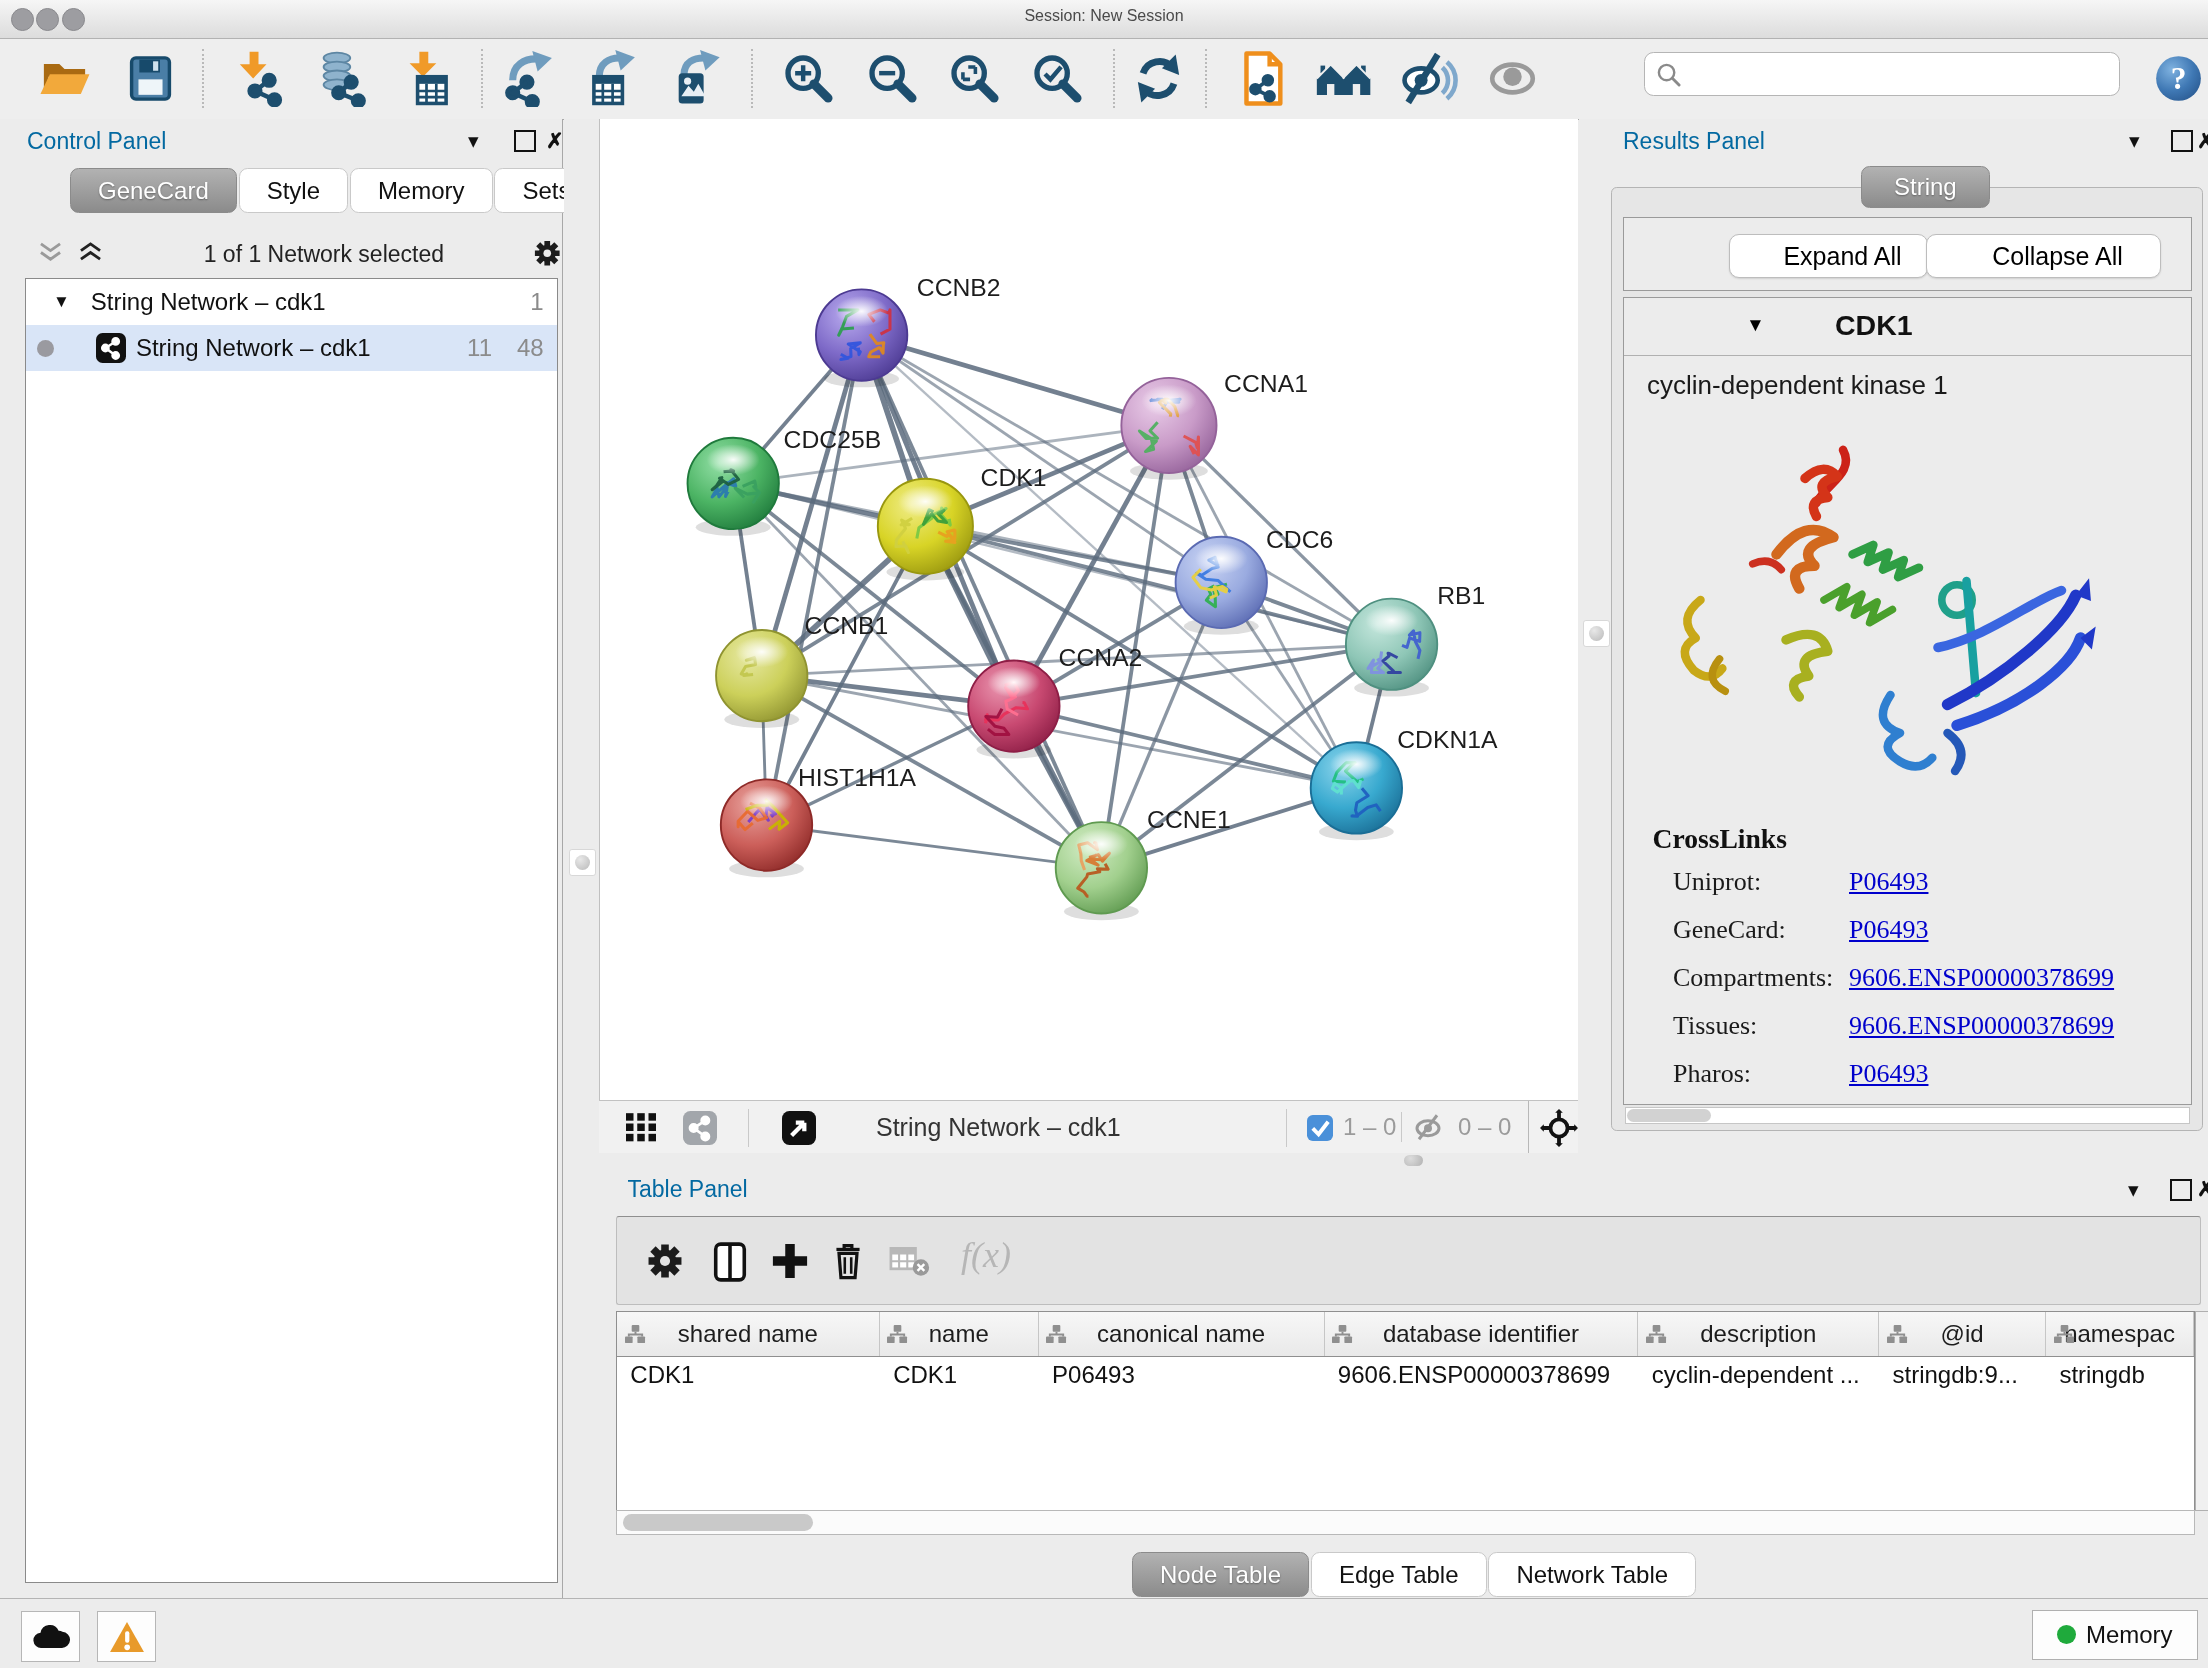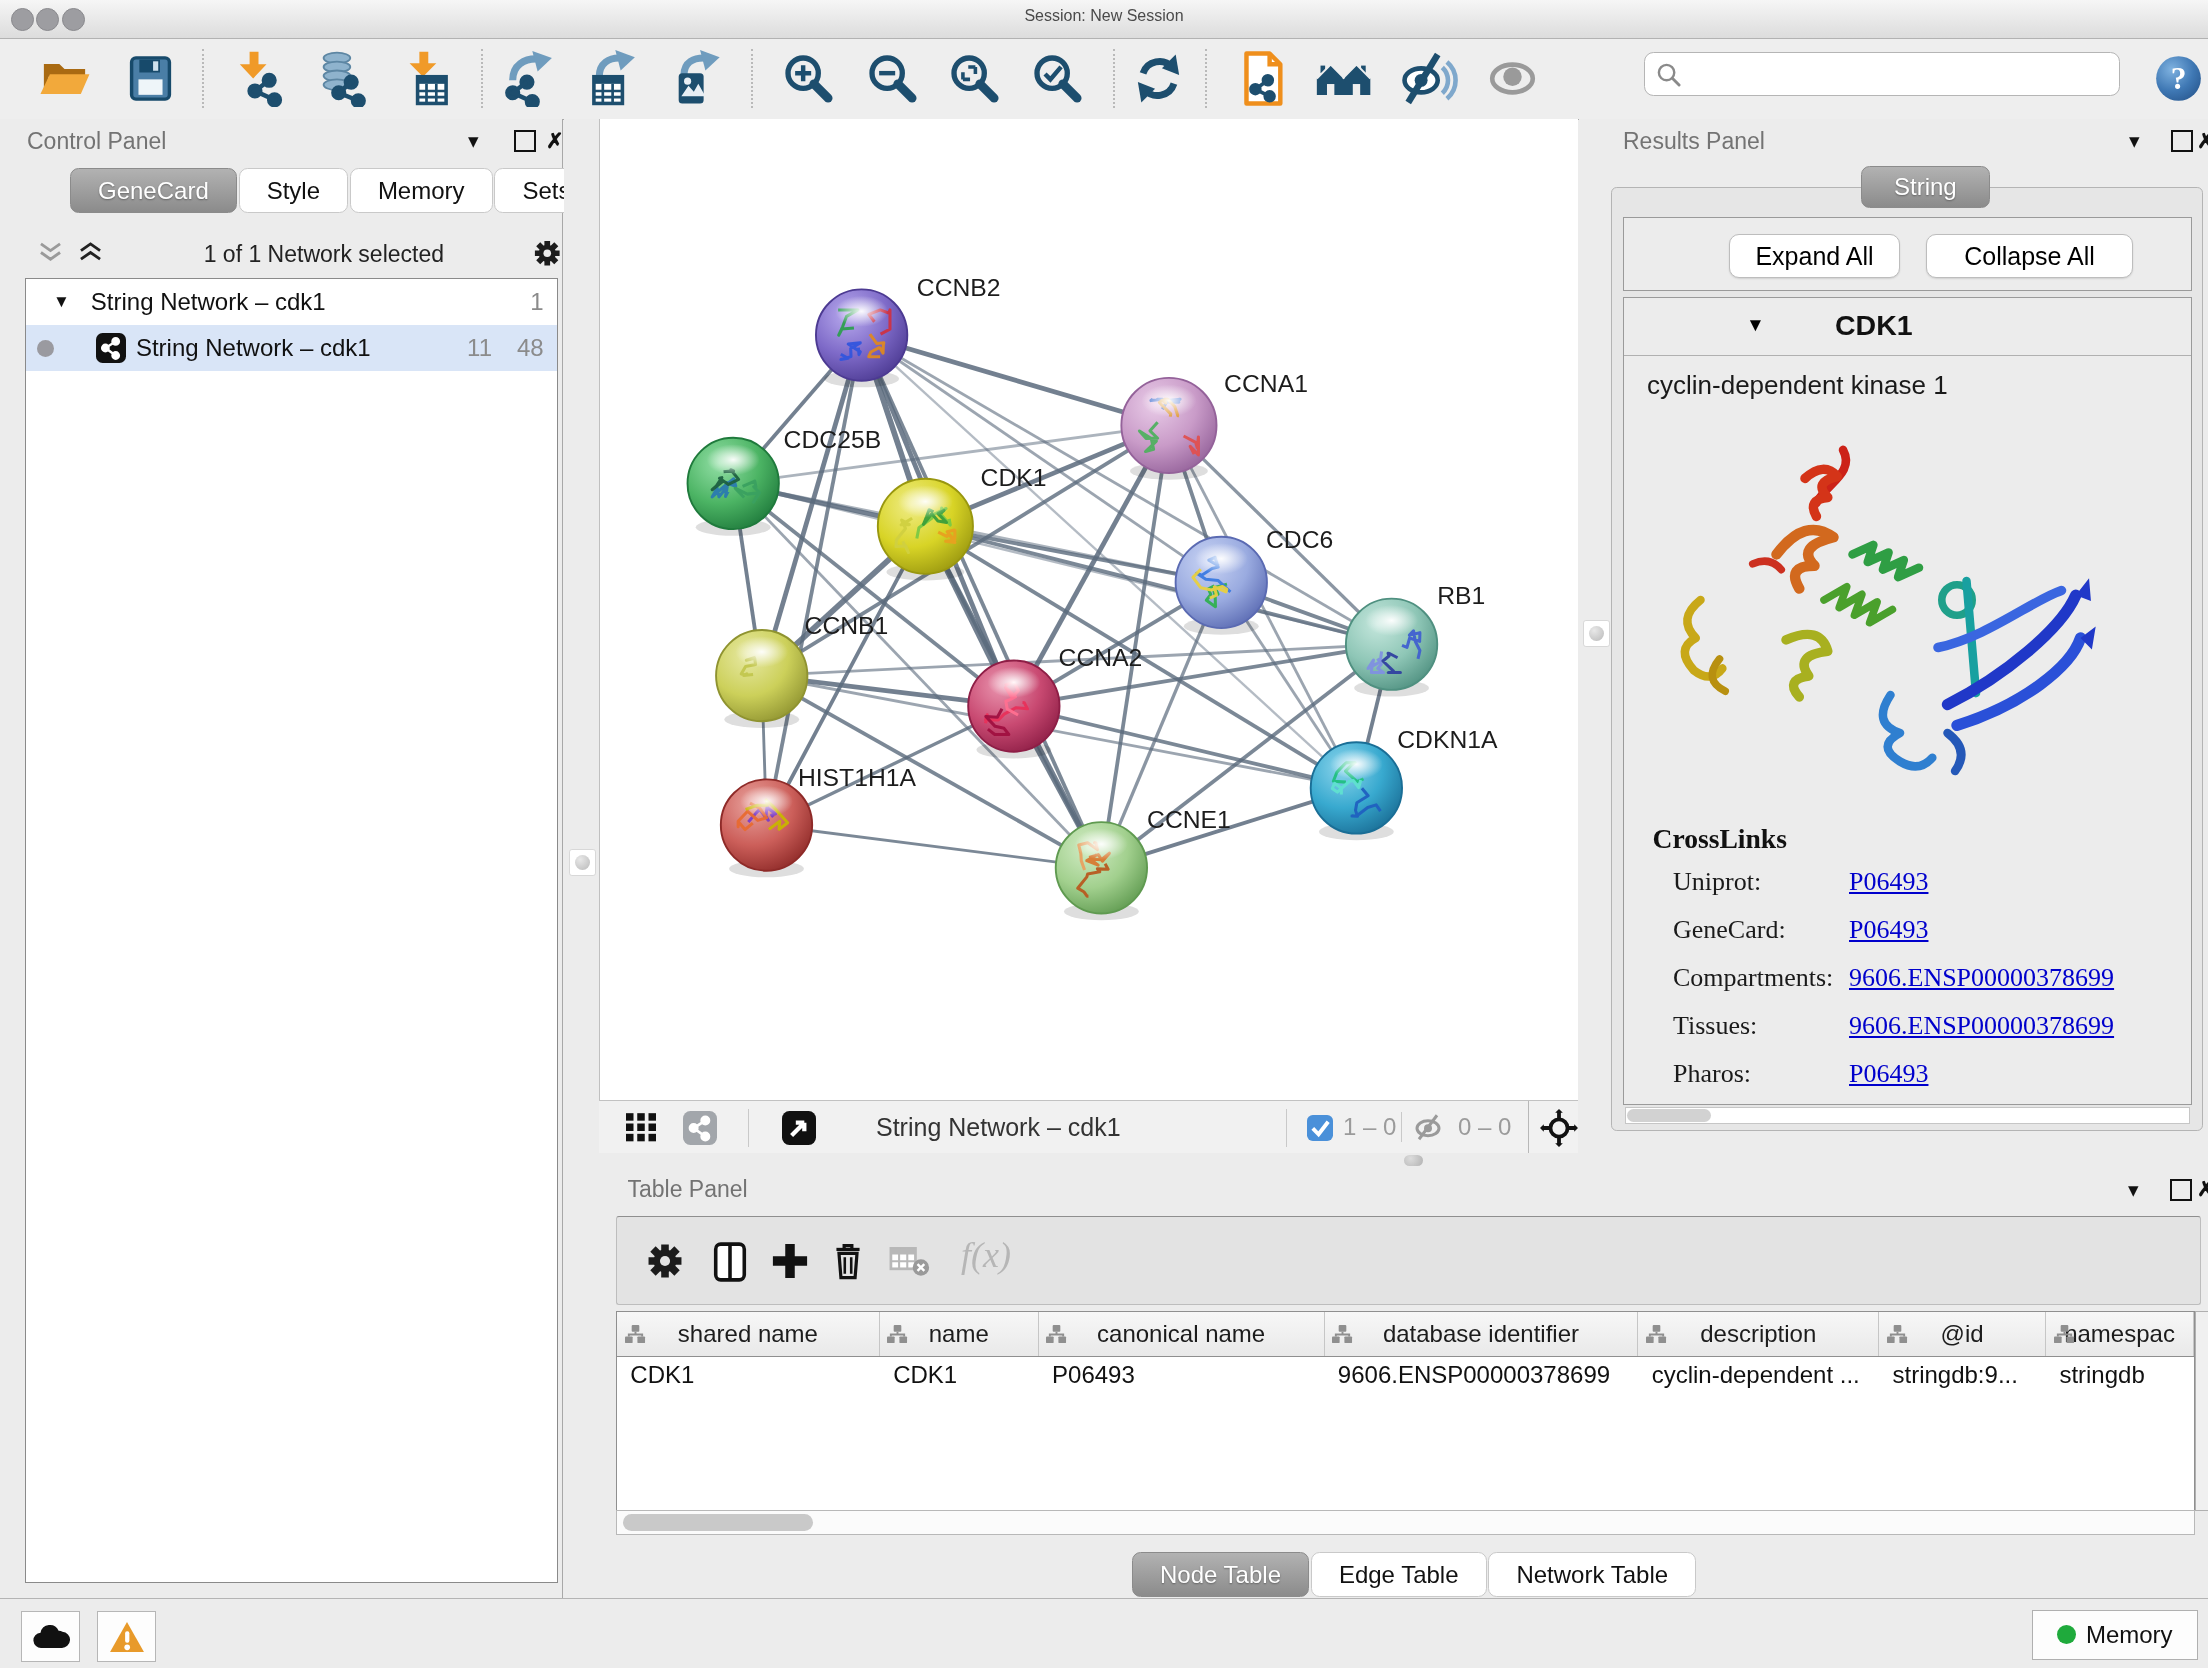--- a/index.html
+++ b/index.html
@@ -10,34 +10,34 @@
             border-bottom:1px solid #b2b2b2;}
   .tl{width:21px;height:21px;border-radius:50%;background:#9d9da1;border:1px solid #8a8a8e;top:7.6px;}
   .wtitle{width:100%;text-align:center;top:6.7px;font-size:16px;color:#4a4a4a;font-weight:400;}
   .toolbar{left:0;top:39px;width:2208px;height:80px;background:#eeeeee;border-bottom:1px solid #a8a8a8;}
   .tbtn{width:61px;height:67px;top:5.7px;display:flex;align-items:center;justify-content:center;}
   .tsep{width:0;height:59px;top:9.5px;border-left:2.9px dotted #b9b9b9;}
   .searchbox{top:13.3px;width:476px;height:44px;background:#fff;border:1px solid #b5b5b5;border-radius:9.5px;
              display:flex;align-items:center;padding-left:11.4px;box-sizing:border-box;}
   .searchbox input{border:none;outline:none;font-size:23px;flex:1;background:transparent;margin-left:7.6px;
                    font-family:"Liberation Sans",sans-serif;}
-  .panel-title{font-size:23px;color:#737373;}
+  .panel-title{font-size:23px;color:#0369a1;}
   .pctl{font-size:21px;color:#111;line-height:21px;}
   .sqico{width:18px;height:18px;border:2.4px solid #111;display:inline-block;}
   .tab{height:43px;line-height:43px;padding:0 27px;background:#fff;border:1px solid #c9c9c9;
        border-radius:8.6px;font-size:24px;color:#111;margin-right:1.9px;text-align:center;}
   .tab.sel{background:linear-gradient(#b2b2b2,#8b8b8b);color:#fff;border-color:#8b8b8b;
            text-shadow:0 1px 1.9px rgba(0,0,0,.35);}
   .tabsrow{display:flex;}
   .treebox{background:#fff;border:1.9px solid #8a8a8a;}
   .treerow{height:46px;display:flex;align-items:center;font-size:24px;color:#111;}
   .treerow.sel{background:#d9e5f7;}
   .count{color:#8b8b8b;}
   .btn{background:#fff;border:1px solid #bdbdbd;border-radius:10px;font-size:25px;color:#000;
-       display:flex;align-items:center;justify-content:center;box-shadow:0 1px 1.9px rgba(0,0,0,.12);}
+       display:flex;align-items:center;justify-content:center;box-shadow:0 1px 1.9px rgba(0,0,0,.12);padding-left:28px;}
   .serif{font-family:"Liberation Serif",serif;}
   .cl-row{display:flex;font-size:26px;margin-bottom:18px;}
   .cl-label{width:176px;color:#1a1a1a;}
   .cl-value{color:#0000cc;text-decoration:underline;}
   .tblhdr{display:flex;background:linear-gradient(#f7f7f7,#e9e9e9);border-bottom:1px solid #8f8f8f;height:44px;}
   .th{display:flex;align-items:center;justify-content:center;font-size:24px;color:#1c1c1c;
       border-right:1px solid #c6c6c6;position:relative;box-sizing:border-box;}
   .th .ticon{position:absolute;left:7.6px;top:11.4px;}
   .tr{display:flex;height:36px;background:#fff;}
   .td{font-size:24px;color:#111;padding-left:13.3px;box-sizing:border-box;display:flex;align-items:center;

